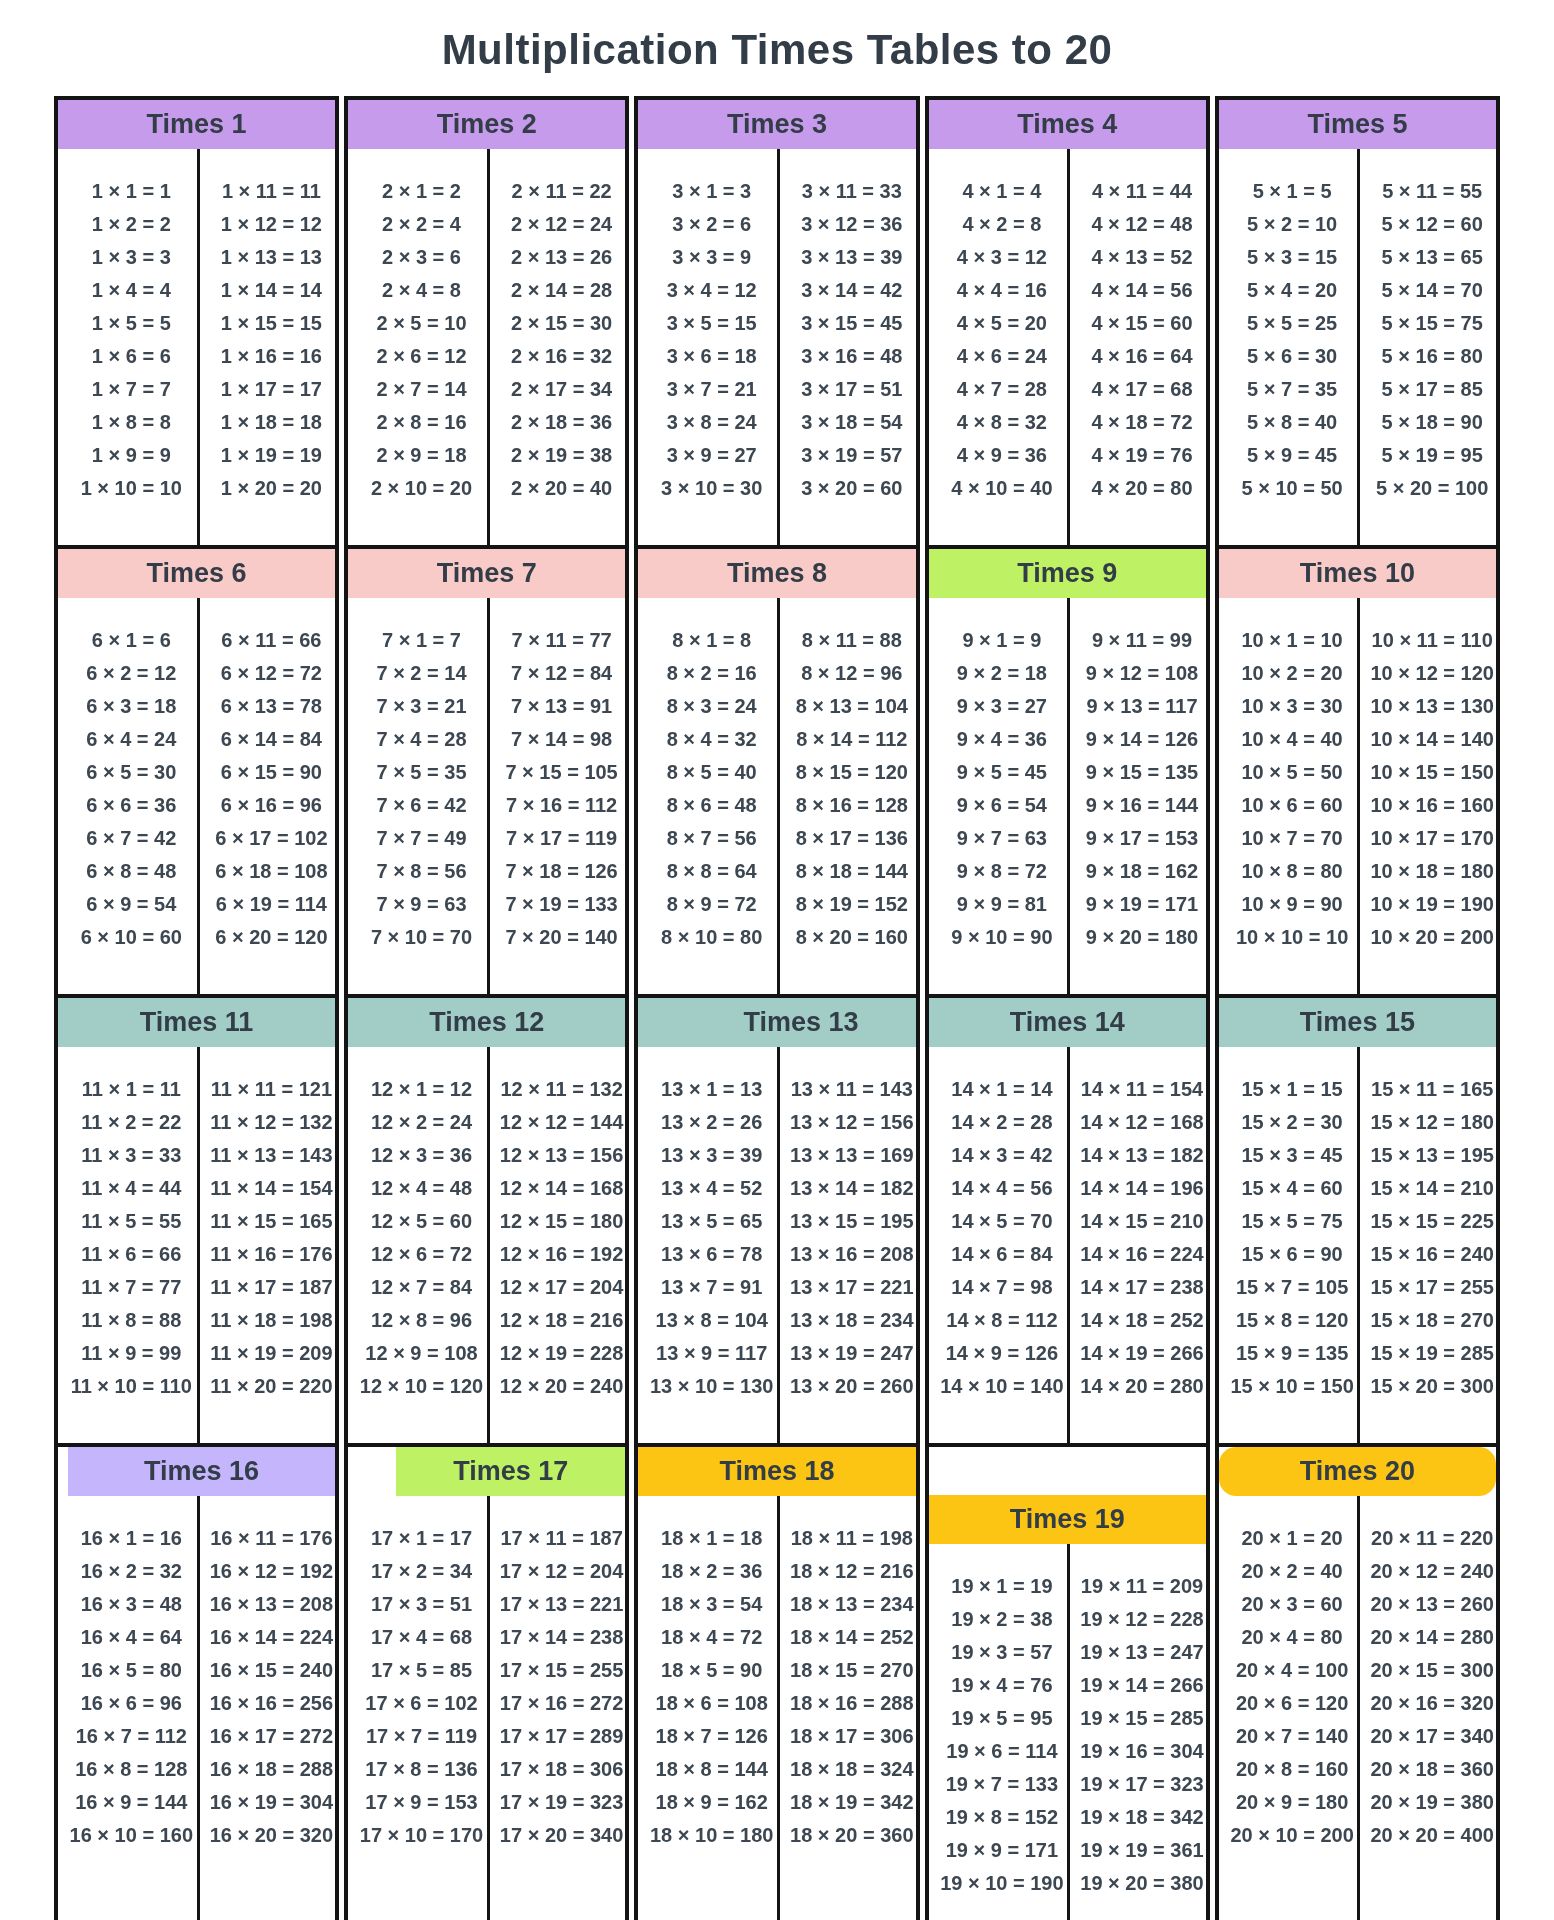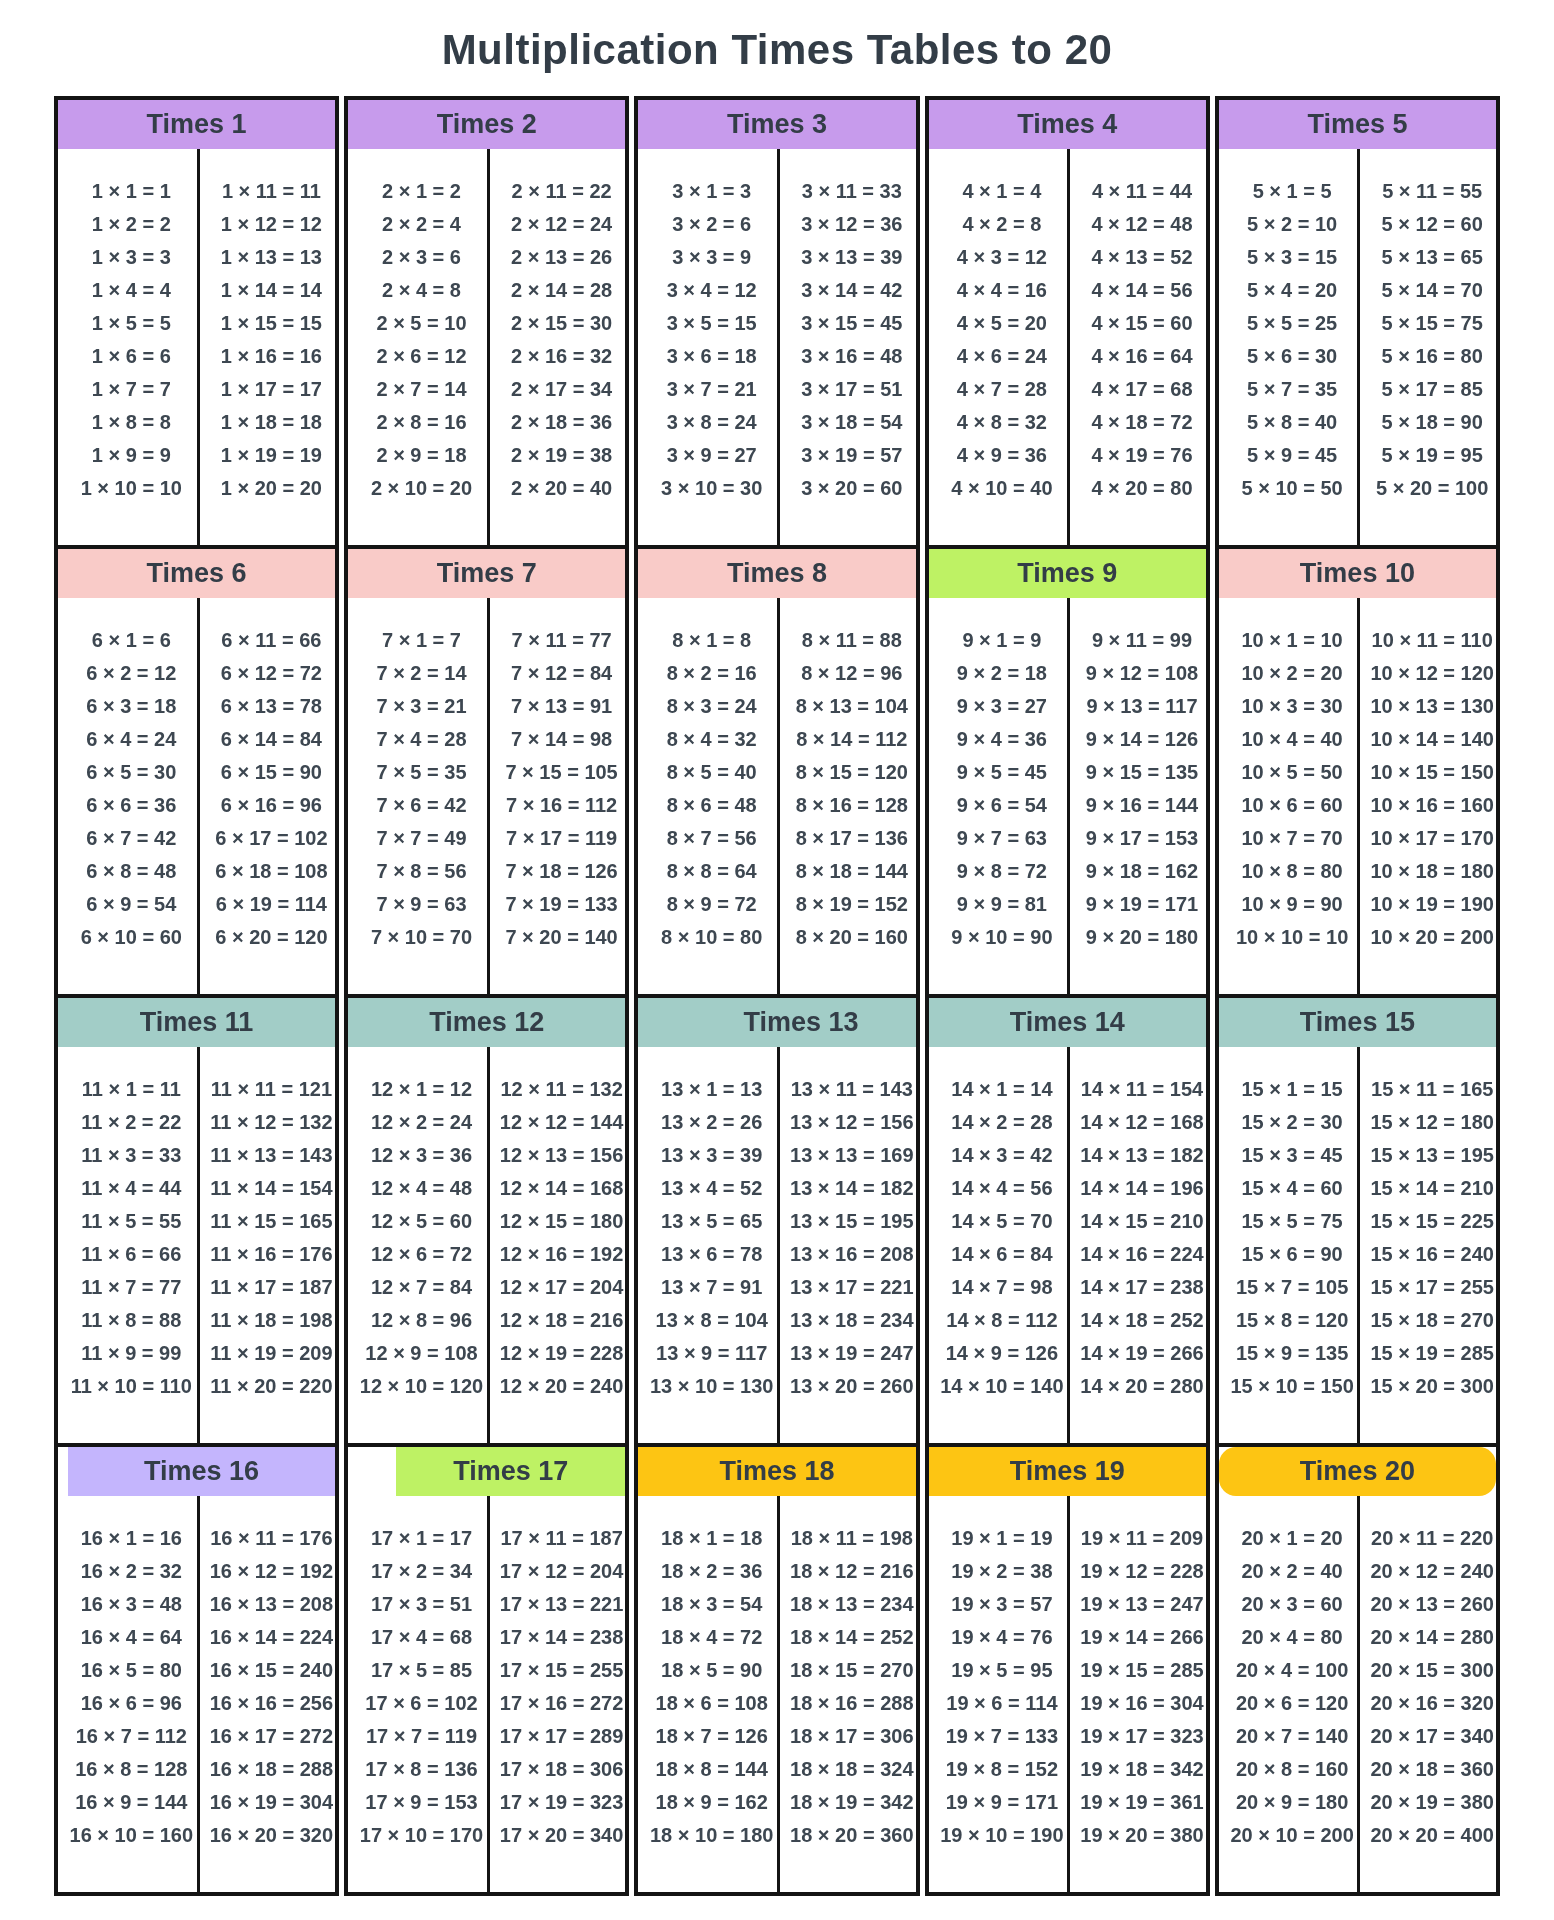--- a/index.html
+++ b/index.html
@@ -579,21 +579,21 @@
             <div class="fact">18 × 15 = 270</div>
             <div class="fact">18 × 16 = 288</div>
             <div class="fact">18 × 17 = 306</div>
             <div class="fact">18 × 18 = 324</div>
             <div class="fact">18 × 19 = 342</div>
             <div class="fact">18 × 20 = 360</div>
           </div>
         </div>
       </section>
       <section class="ttable">
-        <div class="thead" style="background: rgb(253, 197, 19);">Times 19</div>
+        <div class="thead" style="background: rgb(253, 197, 19); margin-top: 48px;">Times 19</div>
         <div class="tbody">
           <div class="tcol">
             <div class="fact">19 × 1 = 19</div>
             <div class="fact">19 × 2 = 38</div>
             <div class="fact">19 × 3 = 57</div>
             <div class="fact">19 × 4 = 76</div>
             <div class="fact">19 × 5 = 95</div>
             <div class="fact">19 × 6 = 114</div>
             <div class="fact">19 × 7 = 133</div>
             <div class="fact">19 × 8 = 152</div>

